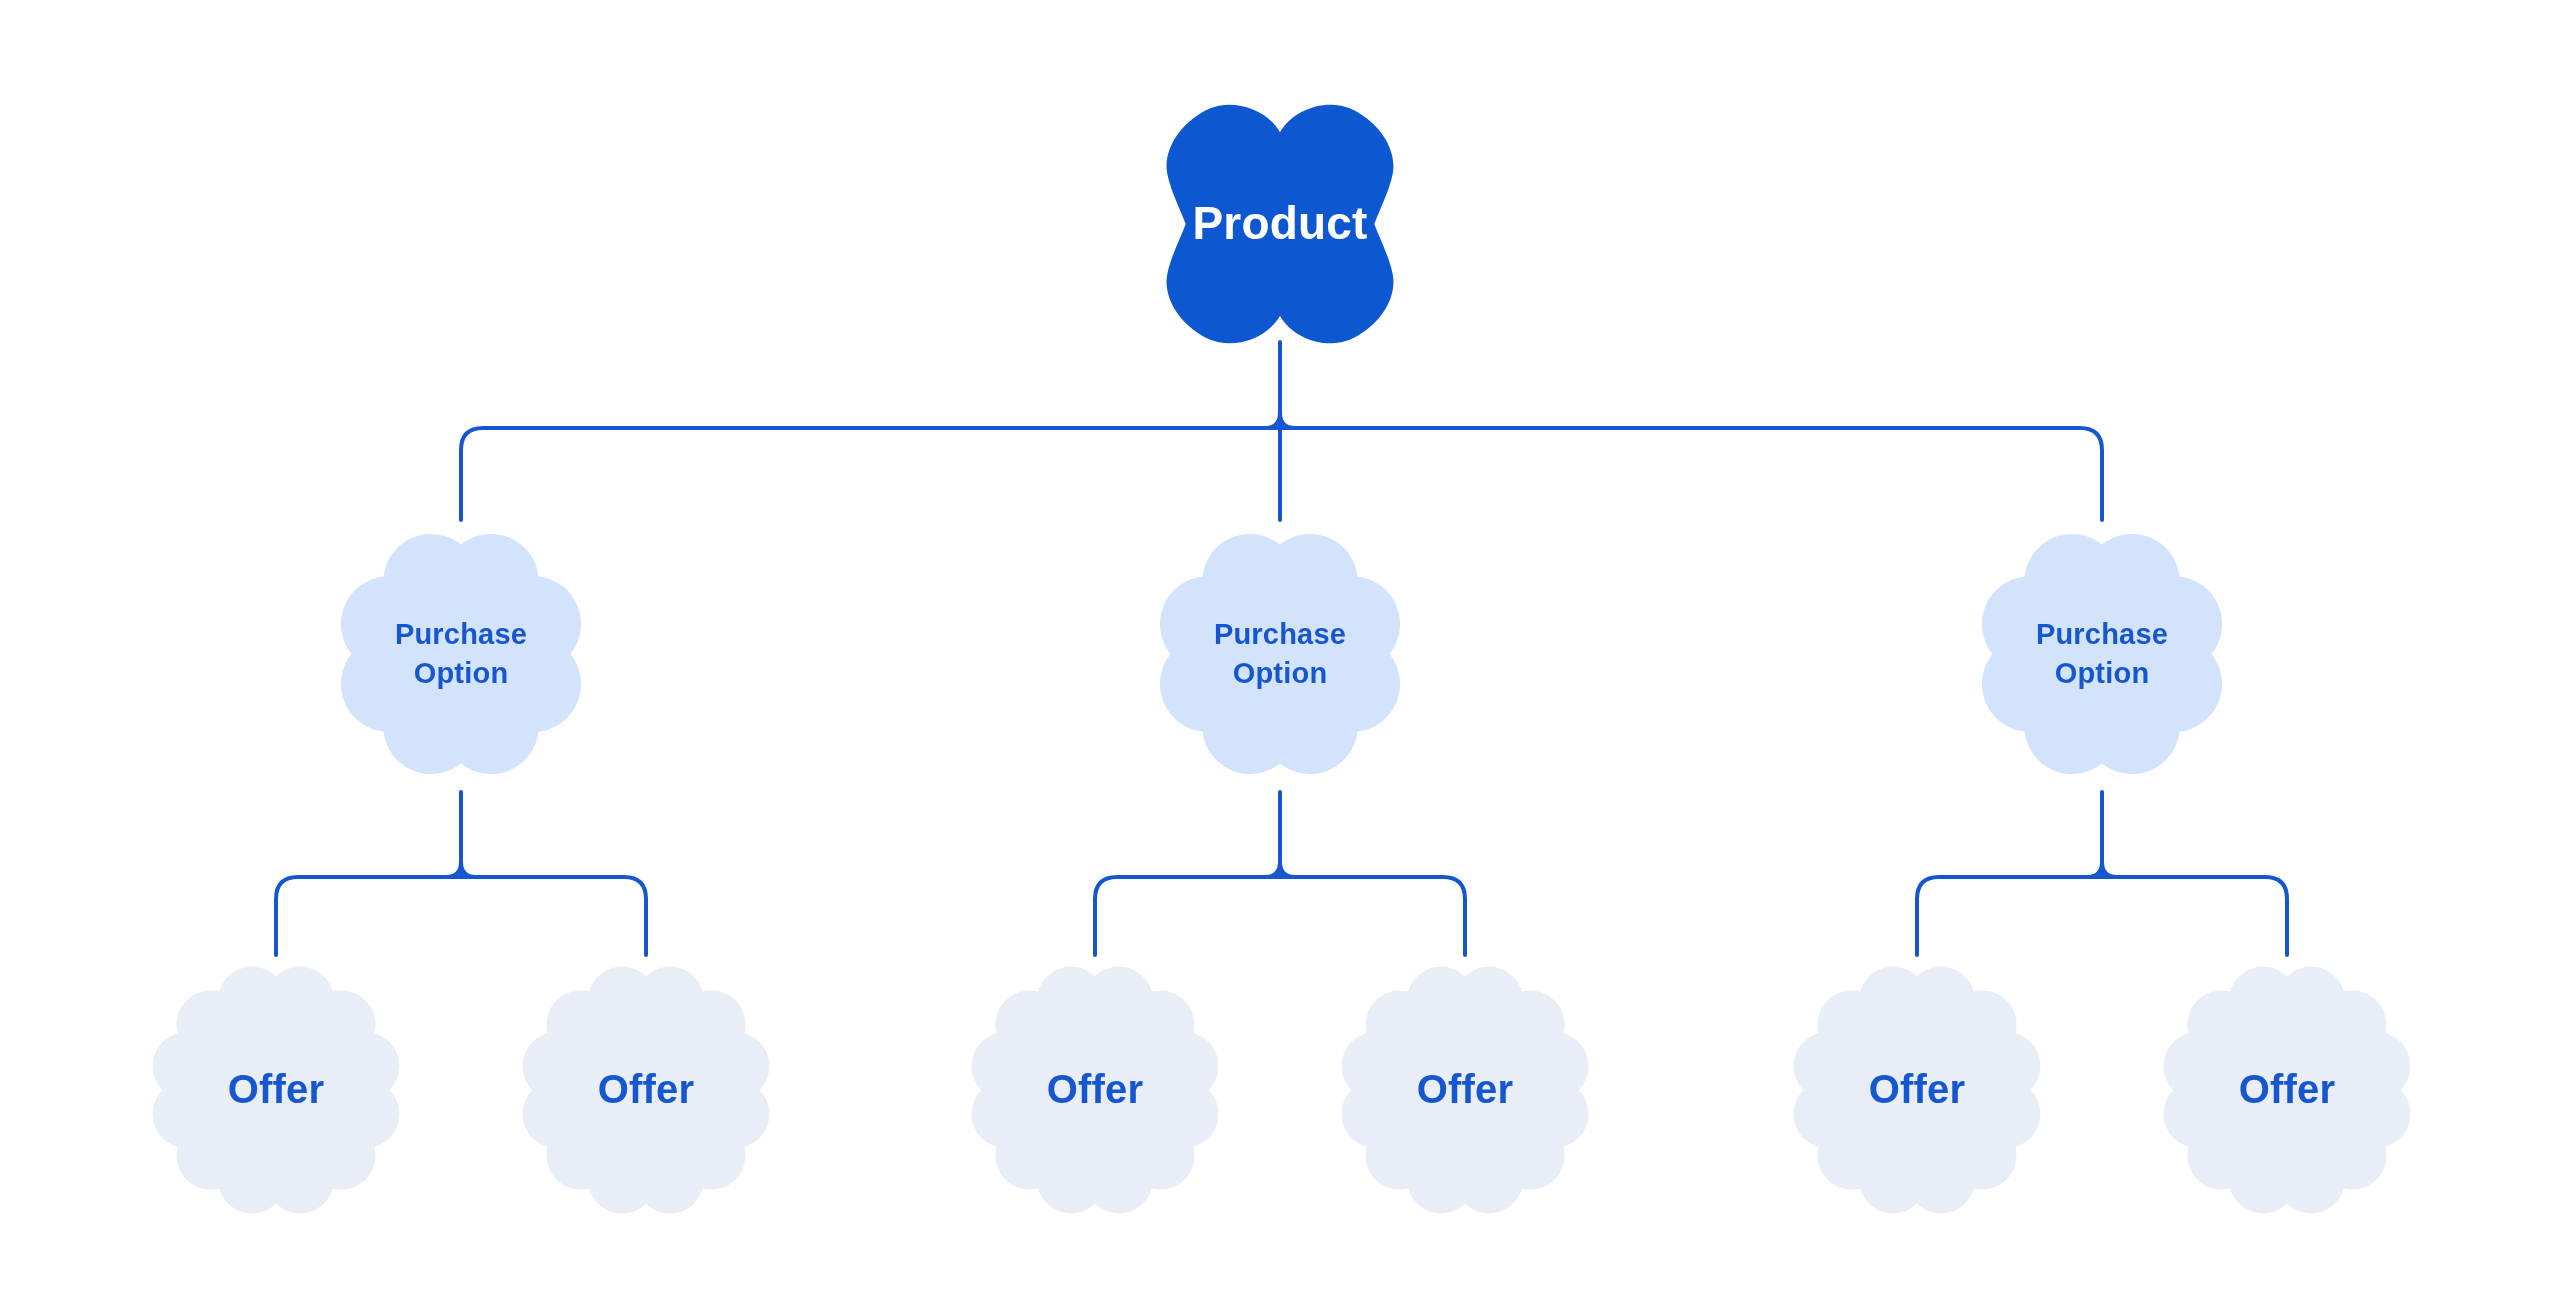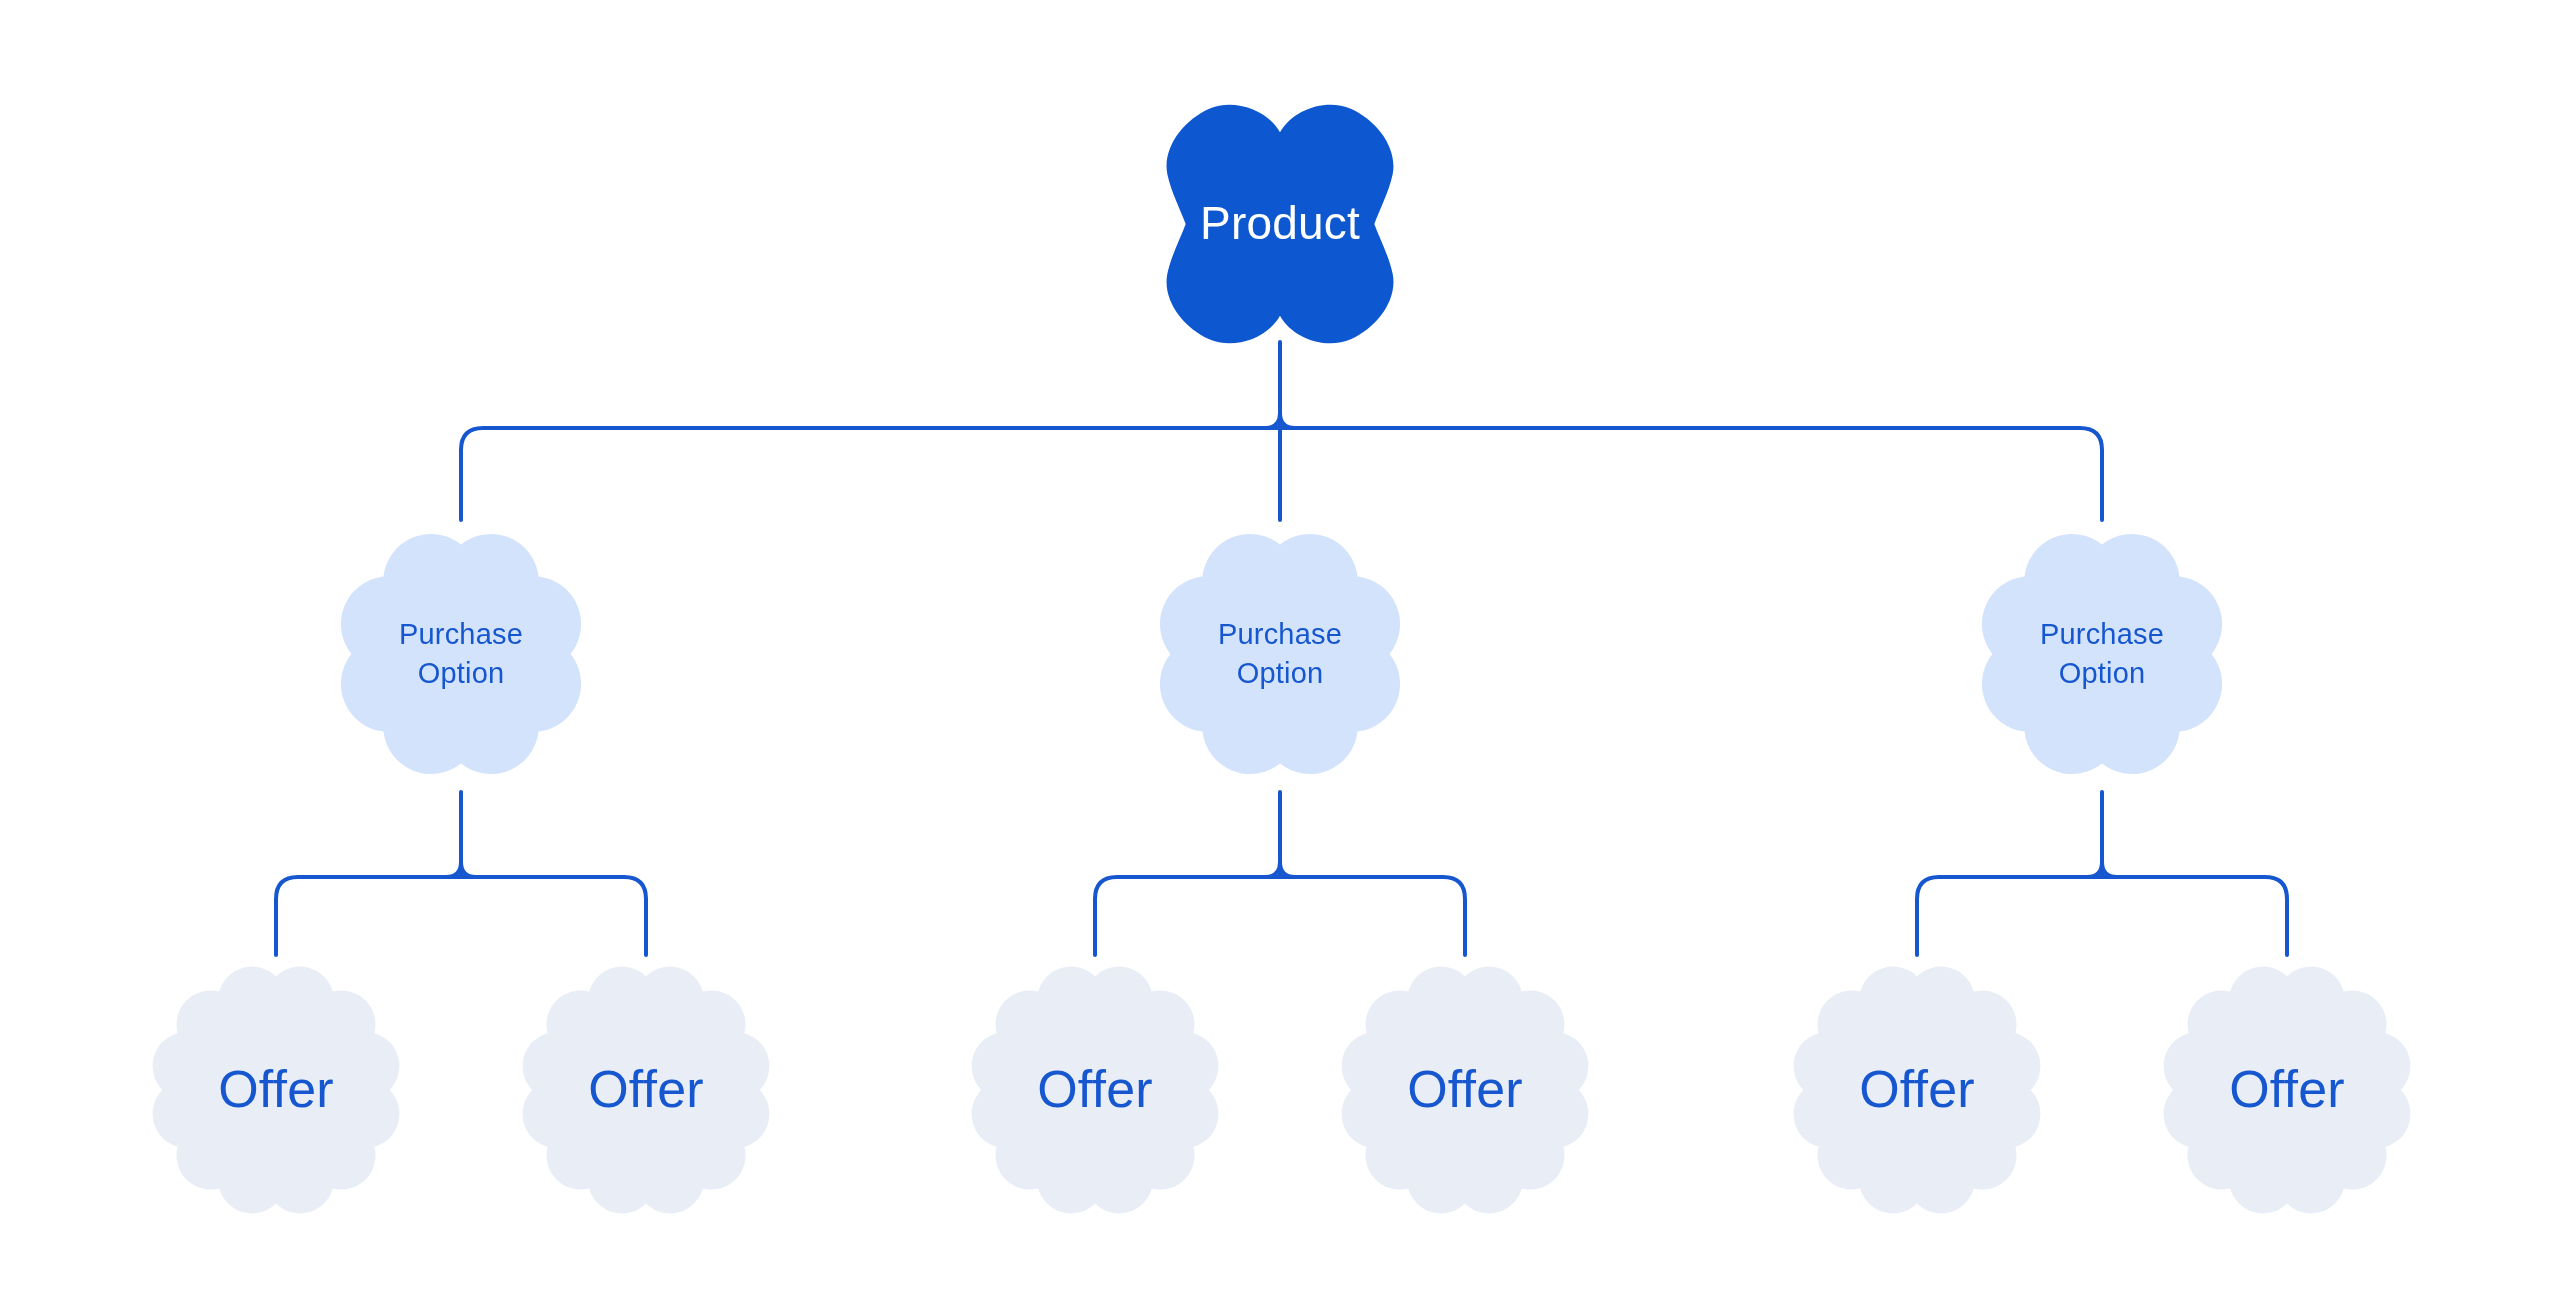--- a/index.html
+++ b/index.html
@@ -38,21 +38,21 @@
     position: absolute;
     left: 0;
     top: 0;
     width: 100%;
     height: 100%;
   }
   .node .label {
     position: relative;
     z-index: 2;
     text-align: center;
-    font-weight: 400;
+    font-weight: 700;
     letter-spacing: 0.2px;
     line-height: 1.34;
   }
   .node-product { left: 1149px; top: 93px;  width: 262px; height: 262px; }
   .node-product .blob path { fill: var(--c-root_fill, #0d57d0); }
   .node-product .label { color: var(--c-root_text, #ffffff); font-size: 46px; }
 
   .node-option { width: 274px; height: 274px; top: 517px; }
   .node-option-1 { left: 324px; }
   .node-option-2 { left: 1143px; }
@@ -61,21 +61,21 @@
   .node-option .label { color: var(--c-accent_text, #1657d0); font-size: 29px; padding: 0 42px; }
 
   .node-offer { width: 284px; height: 284px; top: 948px; }
   .node-offer-1 { left: 134px; }
   .node-offer-2 { left: 504px; }
   .node-offer-3 { left: 953px; }
   .node-offer-4 { left: 1323px; }
   .node-offer-5 { left: 1775px; }
   .node-offer-6 { left: 2145px; }
   .node-offer .blob path { fill: var(--c-offer_fill, #e8edf6); }
-  .node-offer .label { color: var(--c-accent_text, #1657d0); font-size: 52px; }
+  .node-offer .label { color: var(--c-accent_text, #1657d0); font-size: 40px; }
 </style>
 </head>
 <body>
 
 <div class="canvas">
 
   <svg class="connectors" width="2560" height="1312" viewBox="0 0 2560 1312">
 
     <path d="M1280 342 V520"></path>
     <path d="M461 520 V450 Q461 428 483 428 H2080 Q2102 428 2102 450 V520"></path>

